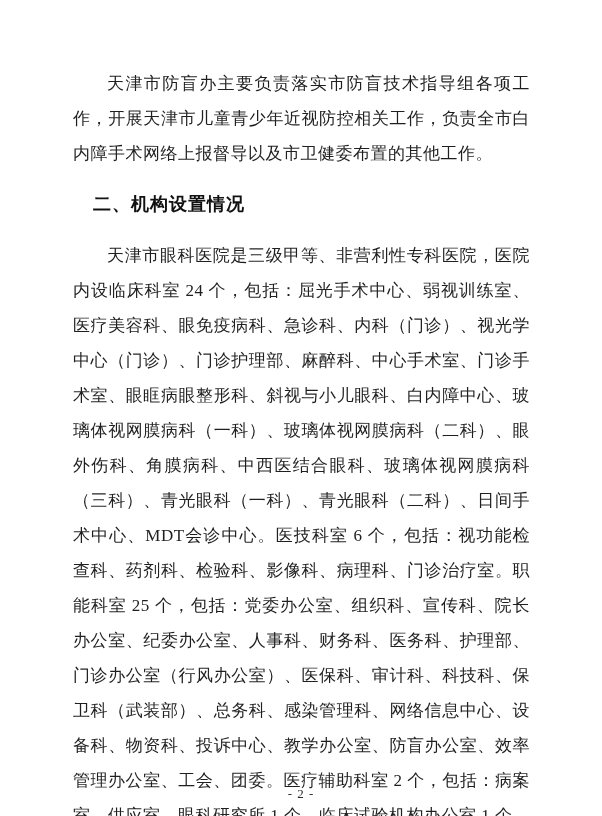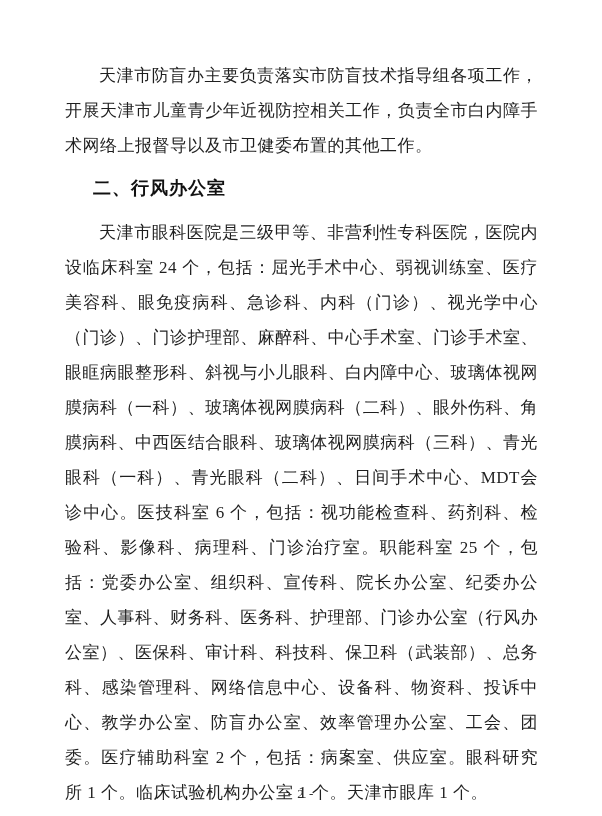--- a/index.html
+++ b/index.html
@@ -16,21 +16,21 @@
     font-family: "Liberation Serif", "DejaVu Serif", serif;
     color: #1f1f1f;
   }
   .content {
     position: absolute;
     left: 57px;
     right: 56px;
     top: 50px;
   }
   .content p {
-    margin: 8px;
+    margin: 16px;
     font-size: 17px;
     line-height: 35px;
     text-align: justify;
     text-justify: inter-character;
     text-indent: 2em;
     letter-spacing: 0.5px;
     word-break: break-all;
   }
   .content h2 {
     margin: 0 0 9px 0;
@@ -52,17 +52,17 @@
     letter-spacing: 1px;
     color: #2a2a2a;
   }
 </style>
 </head>
 <body>
 
 <div class="page">
   <div class="content">
     <p>天津市防盲办主要负责落实市防盲技术指导组各项工作，开展天津市儿童青少年近视防控相关工作，负责全市白内障手术网络上报督导以及市卫健委布置的其他工作。</p>
-    <h2>二、行风办公室</h2>
+    <h2>二、机构设置情况</h2>
     <p>天津市眼科医院是三级甲等、非营利性专科医院，医院内设临床科室 24 个，包括：屈光手术中心、弱视训练室、医疗美容科、眼免疫病科、急诊科、内科（门诊）、视光学中心（门诊）、门诊护理部、麻醉科、中心手术室、门诊手术室、眼眶病眼整形科、斜视与小儿眼科、白内障中心、玻璃体视网膜病科（一科）、玻璃体视网膜病科（二科）、眼外伤科、角膜病科、中西医结合眼科、玻璃体视网膜病科（三科）、青光眼科（一科）、青光眼科（二科）、日间手术中心、MDT会诊中心。医技科室 6 个，包括：视功能检查科、药剂科、检验科、影像科、病理科、门诊治疗室。职能科室 25 个，包括：党委办公室、组织科、宣传科、院长办公室、纪委办公室、人事科、财务科、医务科、护理部、门诊办公室（行风办公室）、医保科、审计科、科技科、保卫科（武装部）、总务科、感染管理科、网络信息中心、设备科、物资科、投诉中心、教学办公室、防盲办公室、效率管理办公室、工会、团委。医疗辅助科室 2 个，包括：病案室、供应室。眼科研究所 1 个。临床试验机构办公室 1 个。天津市眼库 1 个。</p>
   </div>
   <div class="footer">- 2 -</div>
 </div>
 
 </body></html>

